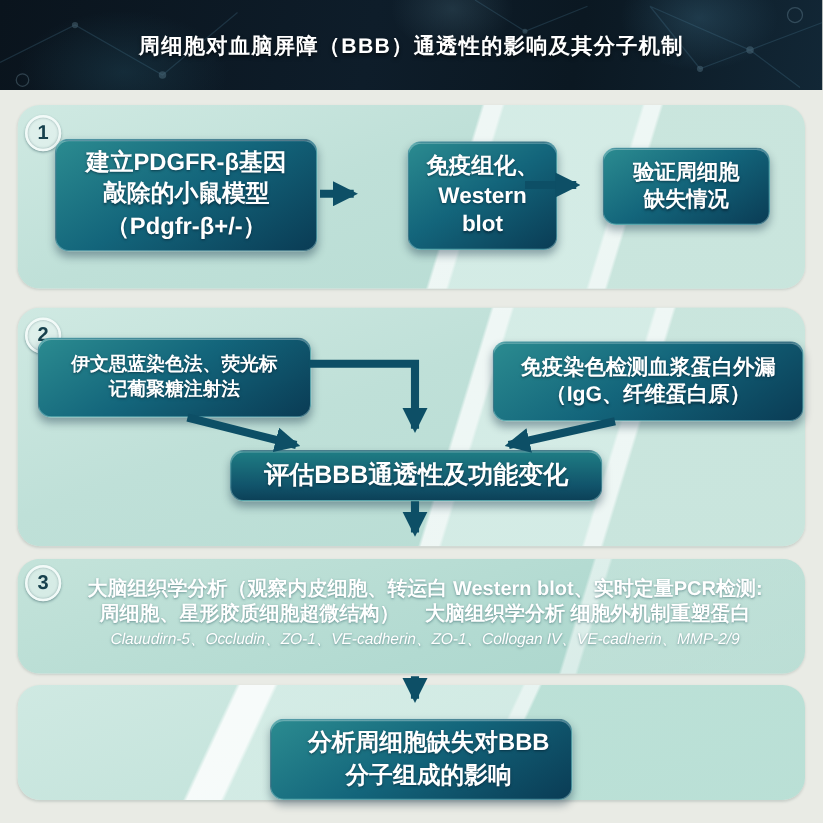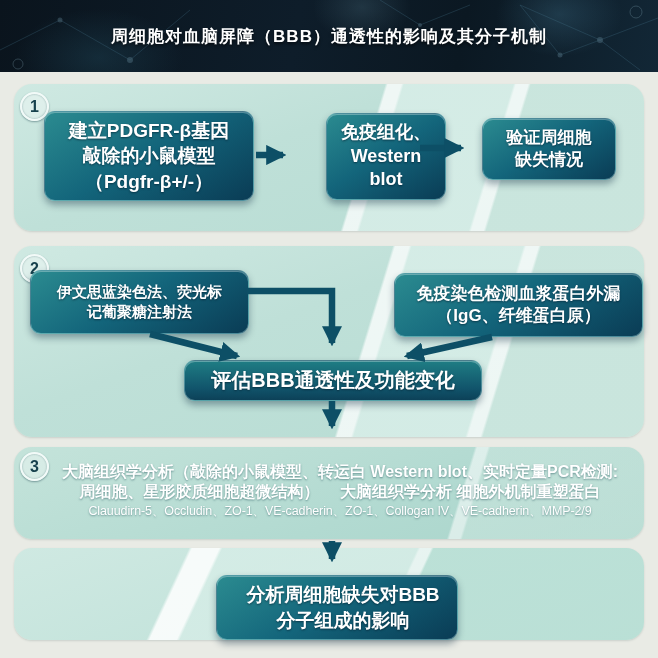--- a/index.html
+++ b/index.html
@@ -80,21 +80,21 @@
   .box-leak{left:394px;top:273px;width:247px;height:62px;font-size:17px;}
   .box-assess{left:184px;top:360px;width:296px;height:39px;font-size:20px;
     background:linear-gradient(180deg,#1f7d84 0%,#11546b 70%,#0c4158 100%);text-align:right;}
   .box-final{left:216px;top:575px;width:228px;height:63px;font-size:19px;padding-left:12px;}
   
   .s3text{
     position:absolute;left:40px;top:462px;width:600px;text-align:center;
     color:#ffffff;text-shadow:0 1px 2px rgba(20,70,80,.5);
   }
   .s3text .l1,.s3text .l2{font-size:16px;font-weight:700;line-height:20px;white-space:nowrap;}
-  .s3text .l3{font-size:12.5px;font-weight:500;line-height:19px;white-space:nowrap;letter-spacing:-.1px;}
+  .s3text .l3{font-size:12.5px;font-weight:500;line-height:19px;white-space:nowrap;letter-spacing:-.1px;font-style:italic;}
   
   .arrows{position:absolute;left:0;top:0;width:658px;height:658px;pointer-events:none;}
 </style>
 </head>
 <body>
 
 <div class="header">
   <svg class="net" width="658" height="72" viewBox="0 0 658 72">
     <g stroke="#4d7f99" stroke-width="1" opacity="0.5" fill="none">
       <path d="M520 5 L600 40 L658 18 M600 40 L640 70 M520 5 L560 55 L600 40"></path>
@@ -132,21 +132,21 @@
 <div class="dbox box-verify">验证周细胞
 缺失情况</div>
 
 <div class="dbox box-evans">伊文思蓝染色法、荧光标
 记葡聚糖注射法</div>
 <div class="dbox box-leak">免疫染色检测血浆蛋白外漏
 （IgG、纤维蛋白原）</div>
 <div class="dbox box-assess">评估BBB通透性及功能变化</div>
 
 <div class="s3text">
-  <div class="l1">大脑组织学分析（敲除的小鼠模型、转运白 Western blot、实时定量PCR检测:</div>
+  <div class="l1">大脑组织学分析（观察内皮细胞、转运白 Western blot、实时定量PCR检测:</div>
   <div class="l2">周细胞、星形胶质细胞超微结构）　 大脑组织学分析 细胞外机制重塑蛋白</div>
   <div class="l3">Clauudirn-5、Occludin、ZO-1、VE-cadherin、ZO-1、Collogan IV、VE-cadherin、MMP-2/9</div>
 </div>
 
 <div class="dbox box-final">分析周细胞缺失对BBB
 分子组成的影响</div>
 
 <svg class="arrows" viewBox="0 0 658 658">
   <defs>
     <marker id="ah" viewBox="0 0 9 9" refX="7.5" refY="4.5" markerWidth="3.1" markerHeight="3.1" orient="auto">

